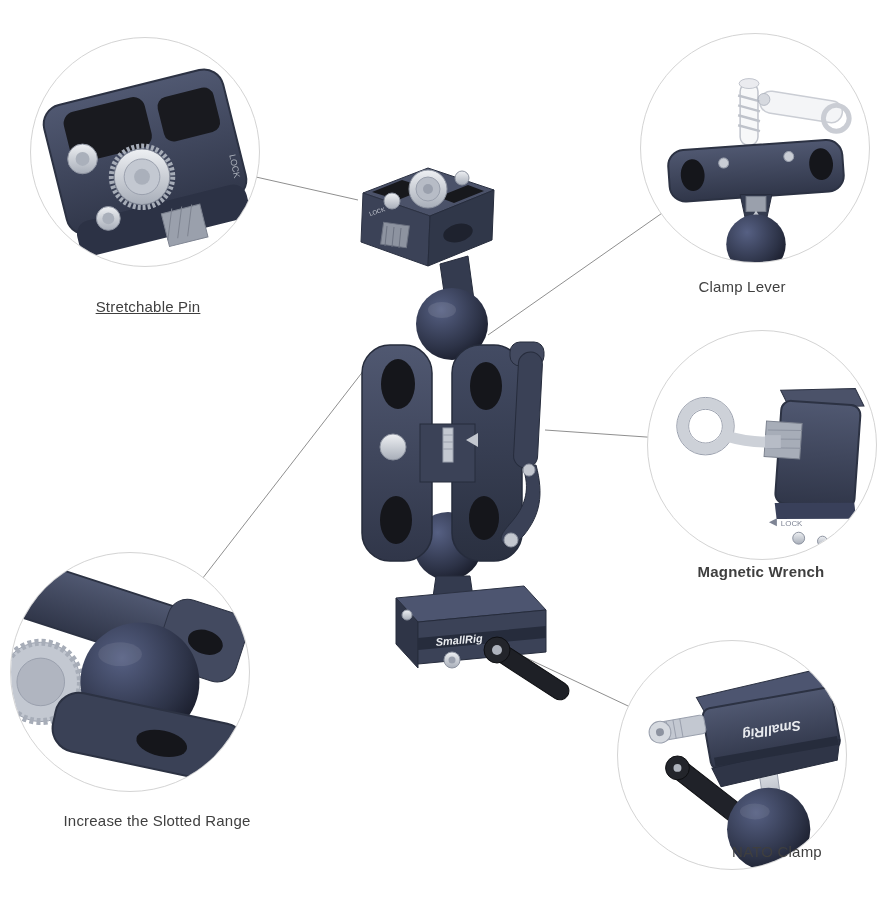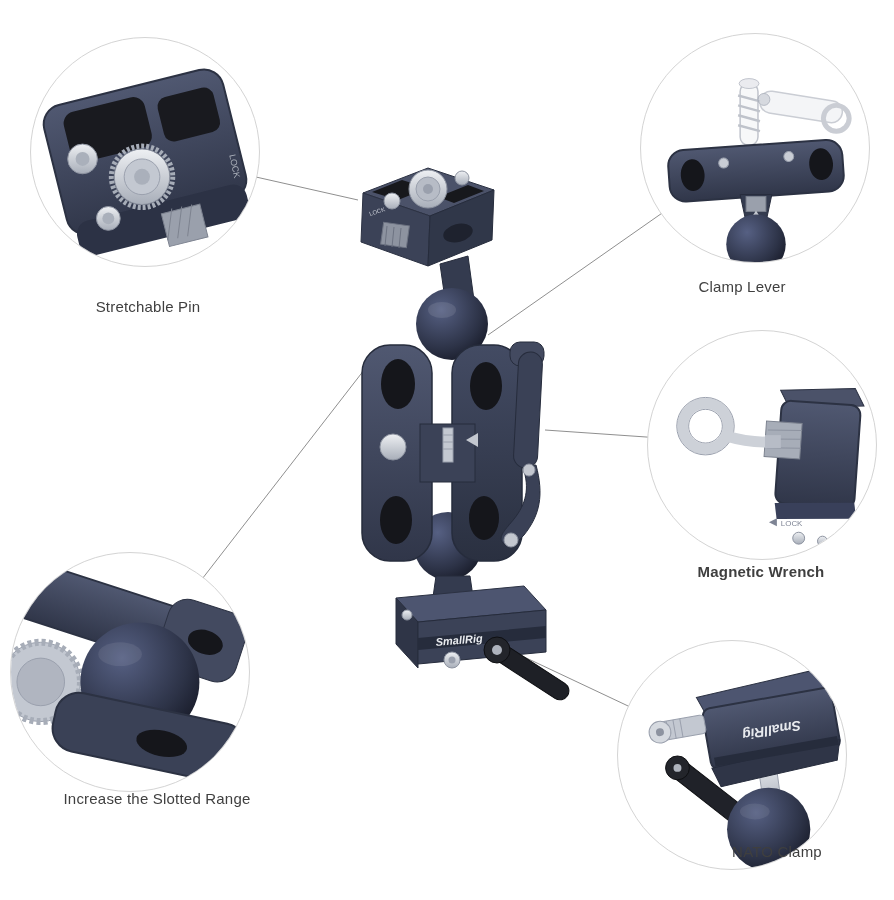--- a/index.html
+++ b/index.html
@@ -246,19 +246,19 @@
       <g>
         <rect x="52" y="118" width="96" height="20" rx="10" transform="rotate(38 60 128)" fill="#202229" stroke="#0e0f12"></rect>
         <circle cx="60" cy="128" r="12" fill="#23252b" stroke="#0e0f12"></circle>
         <circle cx="60" cy="128" r="4" fill="#aeb3bd"></circle>
       </g>
       <circle cx="152" cy="190" r="42" fill="url(#gradBall)"></circle>
       <ellipse cx="138" cy="172" rx="15" ry="8" fill="#ffffff" opacity="0.08"></ellipse>
     </svg>
   </div>
 
-  <div class="label" style="left:148px; top:298px;">Stretchable Pin</div>
+  <div class="label" style="left:148px; top:298px;text-decoration:underline;">Stretchable Pin</div>
   <div class="label" style="left:742px; top:278px;">Clamp Lever</div>
   <div class="label" style="left:761px; top:563px;font-weight:bold;">Magnetic Wrench</div>
-  <div class="label" style="left:145px; top:790px;padding-left:24px;">Increase the Slotted Range</div>
+  <div class="label" style="left:145px; top:812px;padding-left:24px;">Increase the Slotted Range</div>
   <div class="label" style="left:737px; top:843px;margin-left:40px;">NATO Clamp</div>
 
 </div>
 
 </body></html>

